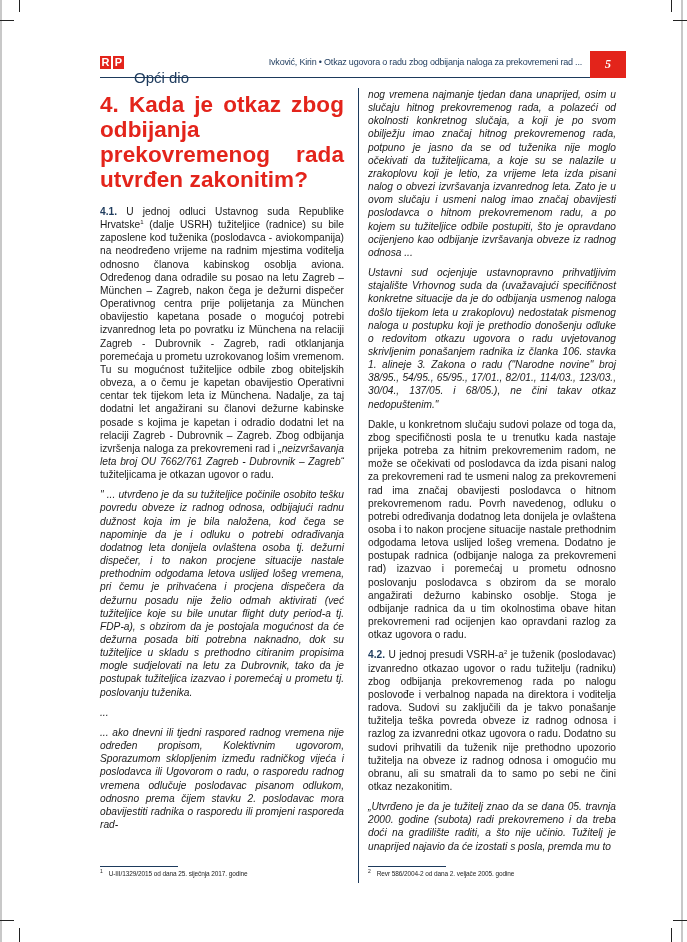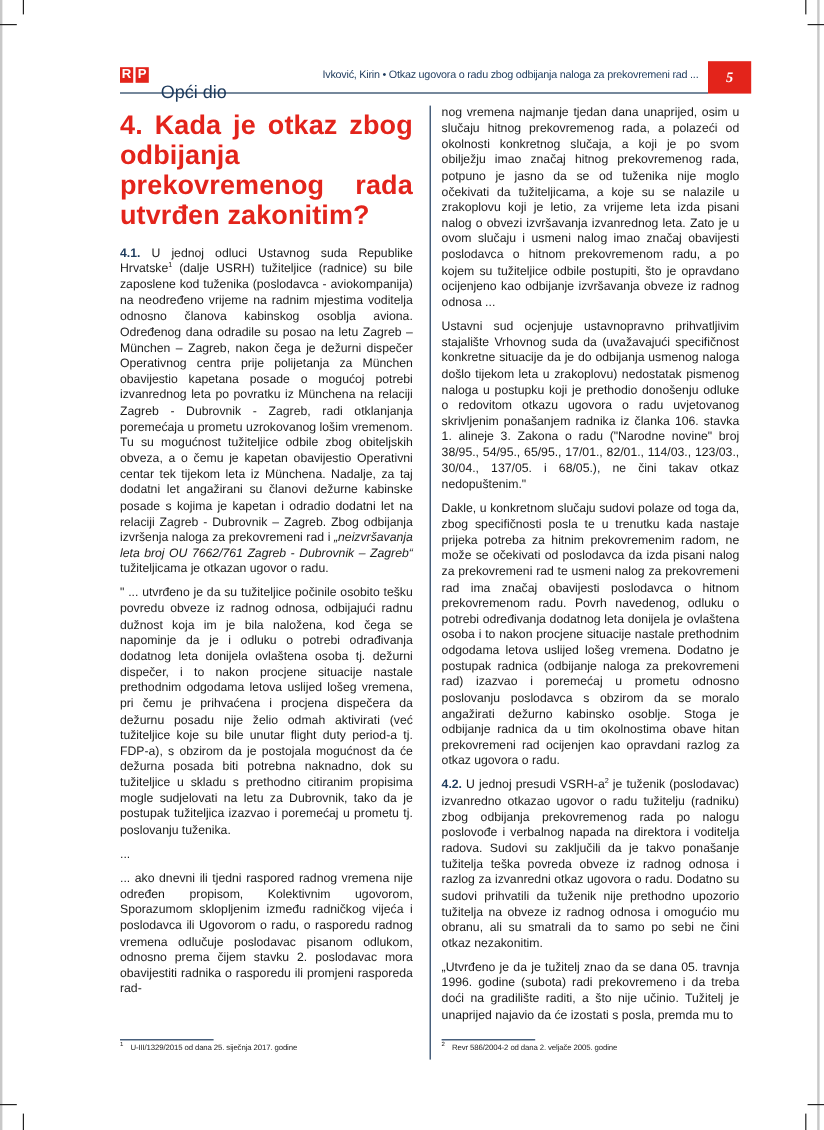--- a/index.html
+++ b/index.html
@@ -16,21 +16,21 @@
   .running-title { position: absolute; right: 8px; top: 6px; font-size: 9px; color: #1d3a5c; letter-spacing: -0.2px; }
   .page-num { position: absolute; left: 590px; top: 51px; width: 36px; height: 27px; background: #e3241b; color: #fff;
               font-family: "Liberation Serif", serif; font-weight: bold; font-style: italic; font-size: 12px;
               text-align: center; line-height: 27px; }
   .col { position: absolute; font-size: 10.2px; line-height: 13.15px; text-align: justify; hyphens: manual; }
   .col-left { left: 100px; top: 92px; width: 244px; }
   .col-right { left: 368px; top: 88px; width: 248px; }
   .divider { position: absolute; left: 358px; top: 88px; width: 1px; height: 795px; background: #1d3a5c; }
   h1 { margin: 0 0 13px 0; color: #e3241b; font-size: 22.5px; line-height: 25px; font-weight: bold; letter-spacing: 0.1px; }
   p { margin: 0 0 7px 0; }
-  p.it { }
+  p.it { font-style: italic; }
   .num { color: #1d3a5c; font-weight: bold; }
   sup { font-size: 6px; line-height: 0; }
   .fn-rule { position: absolute; width: 78px; height: 1px; background: #1d3a5c; }
   .fn { position: absolute; font-size: 6.5px; color: #222; letter-spacing: -0.1px; }
   .fn sup { font-size: 5px; margin-right: 6px; }
 </style>
 </head>
 <body>
 
 <div class="page-edge-left"></div>
@@ -63,21 +63,21 @@
   <p class="it">... ako dnevni ili tjedni raspored radnog vremena nije određen propisom, Kolektivnim ugovorom, Sporazumom sklopljenim između radničkog vijeća i poslodavca ili Ugovorom o radu, o rasporedu radnog vremena odlučuje poslodavac pisanom odlukom, odnosno prema čijem stavku 2. poslodavac mora obavijestiti radnika o rasporedu ili promjeni rasporeda rad-</p>
 </div>
 
 <div class="divider"></div>
 
 <div class="col col-right">
   <p class="it">nog vremena najmanje tjedan dana unaprijed, osim u slučaju hitnog prekovremenog rada, a polazeći od okolnosti konkretnog slučaja, a koji je po svom obilježju imao značaj hitnog prekovremenog rada, potpuno je jasno da se od tuženika nije moglo očekivati da tužiteljicama, a koje su se nalazile u zrakoplovu koji je letio, za vrijeme leta izda pisani nalog o obvezi izvršavanja izvanrednog leta. Zato je u ovom slučaju i usmeni nalog imao značaj obavijesti poslodavca o hitnom prekovremenom radu, a po kojem su tužiteljice odbile postupiti, što je opravdano ocijenjeno kao odbijanje izvršavanja obveze iz radnog odnosa ...</p>
   <p class="it">Ustavni sud ocjenjuje ustavnopravno prihvatljivim stajalište Vrhovnog suda da (uvažavajući specifičnost konkretne situacije da je do odbijanja usmenog naloga došlo tijekom leta u zrakoplovu) nedostatak pismenog naloga u postupku koji je prethodio donošenju odluke o redovitom otkazu ugovora o radu uvjetovanog skrivljenim ponašanjem radnika iz članka 106. stavka 1. alineje 3. Zakona o radu ("Narodne novine" broj 38/95., 54/95., 65/95., 17/01., 82/01., 114/03., 123/03., 30/04., 137/05. i 68/05.), ne čini takav otkaz nedopuštenim."</p>
   <p>Dakle, u konkretnom slučaju sudovi polaze od toga da, zbog specifičnosti posla te u trenutku kada nastaje prijeka potreba za hitnim prekovremenim radom, ne može se očekivati od poslodavca da izda pisani nalog za prekovremeni rad te usmeni nalog za prekovremeni rad ima značaj obavijesti poslodavca o hitnom prekovremenom radu. Povrh navedenog, odluku o potrebi određivanja dodatnog leta donijela je ovlaštena osoba i to nakon procjene situacije nastale prethodnim odgodama letova uslijed lošeg vremena. Dodatno je postupak radnica (odbijanje naloga za prekovremeni rad) izazvao i poremećaj u prometu odnosno poslovanju poslodavca s obzirom da se moralo angažirati dežurno kabinsko osoblje. Stoga je odbijanje radnica da u tim okolnostima obave hitan prekovremeni rad ocijenjen kao opravdani razlog za otkaz ugovora o radu.</p>
   <p><span class="num">4.2.</span><span> U jednoj presudi VSRH-a</span><sup>2</sup><span> je tuženik (poslodavac) izvanredno otkazao ugovor o radu tužitelju (radniku) zbog odbijanja prekovremenog rada po nalogu poslovođe i verbalnog napada na direktora i voditelja radova. Sudovi su zaključili da je takvo ponašanje tužitelja teška povreda obveze iz radnog odnosa i razlog za izvanredni otkaz ugovora o radu. Dodatno su sudovi prihvatili da tuženik nije prethodno upozorio tužitelja na obveze iz radnog odnosa i omogućio mu obranu, ali su smatrali da to samo po sebi ne čini otkaz nezakonitim.</span></p>
-  <p class="it">„Utvrđeno je da je tužitelj znao da se dana 05. travnja 1996. godine (subota) radi prekovremeno i da treba doći na gradilište raditi, a što nije učinio. Tužitelj je unaprijed najavio da će izostati s posla, premda mu to</p>
+  <p class="it">„Utvrđeno je da je tužitelj znao da se dana 05. travnja 2000. godine (subota) radi prekovremeno i da treba doći na gradilište raditi, a što nije učinio. Tužitelj je unaprijed najavio da će izostati s posla, premda mu to</p>
 </div>
 
 <div class="fn-rule" style="left:100px;top:866px;"></div>
 <div class="fn" style="left:100px;top:870px;">
   <sup>1</sup><span>U-III/1329/2015 od dana 25. siječnja 2017. godine</span>
 </div>
 <div class="fn-rule" style="left:368px;top:866px;"></div>
 <div class="fn" style="left:368px;top:870px;">
   <sup>2</sup><span>Revr 586/2004-2 od dana 2. veljače 2005. godine</span>
 </div>

